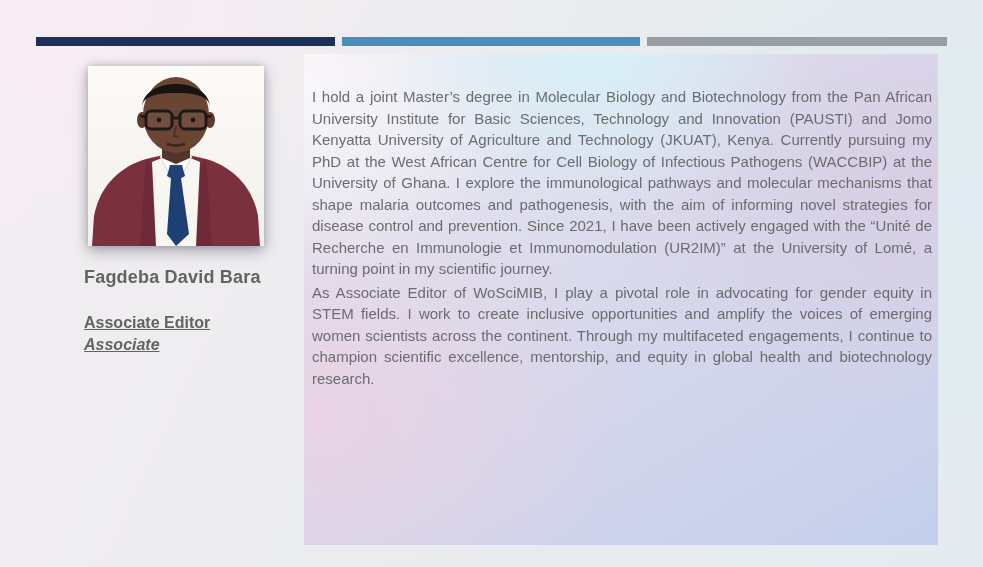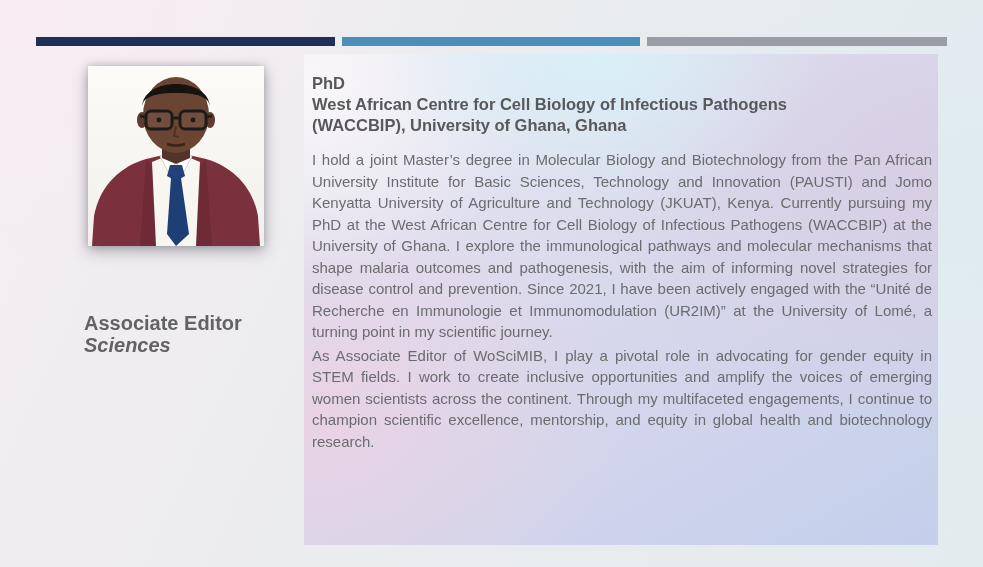--- a/index.html
+++ b/index.html
@@ -25,21 +25,21 @@
     box-shadow: 0 5px 14px rgba(85,85,100,0.45), 0 0 7px rgba(85,85,100,0.28);
   }
   .photo svg { display:block; width:100%; height:100%; }
 
   .name {
     position:absolute; left:84px; top:267px; width:220px;
     font-size:18px; font-weight:bold; color:#636363; letter-spacing:0.2px;
   }
   .role-block {
     position:absolute; left:84px; top:312px; width:220px;
-    font-size:20px; font-weight:bold; color:#636363; line-height:22px;
+    font-size:16px; font-weight:bold; color:#636363; line-height:22px;text-decoration:underline;
   }
   .org { font-style:italic; }
 
   
   .panel {
     position:absolute; left:304px; top:54px; width:634px; height:491px;
     box-sizing:border-box; padding:19px 6px 0 8px; overflow:hidden;
     background:
       radial-gradient(ellipse 320px 230px at 46% 0%, rgba(215,241,248,0.95), rgba(215,241,248,0) 70%),
       radial-gradient(ellipse 370px 300px at 0% 6%, rgba(250,247,250,1), rgba(250,247,250,0) 65%),
@@ -98,31 +98,27 @@
       <path d="M84,52 L92,52" stroke="#1c1b1a" stroke-width="3"></path>
       <path d="M58,51 L52,50 M118,51 L124,50" stroke="#1c1b1a" stroke-width="2.5"></path>
       <circle cx="71" cy="54" r="2.4" fill="#231712"></circle>
       <circle cx="105" cy="54" r="2.4" fill="#231712"></circle>
 
       <path d="M88,60 L86,70 L91,71" fill="none" stroke="#4f3124" stroke-width="2"></path>
       <path d="M79,78 Q88,81 97,78" fill="none" stroke="#3c241c" stroke-width="2.5"></path>
     </svg>
   </div>
 
+  <div class="name">Fagdeba David Bara</div>
 
   <div class="role-block">
     <div>Associate Editor</div>
-    <div class="org">Sciences</div>
+    <div class="org">Associate</div>
   </div>
 
   <div class="panel">
-    <div class="bio-head">
-      <span>PhD</span>
-      <span>West African Centre for Cell Biology of Infectious Pathogens</span>
-      <span>(WACCBIP), University of Ghana, Ghana</span>
-    </div>
     <div class="bio">
       <p>I hold a joint Master’s degree in Molecular Biology and Biotechnology from the Pan African University Institute for Basic Sciences, Technology and Innovation (PAUSTI) and Jomo Kenyatta University of Agriculture and Technology (JKUAT), Kenya. Currently pursuing my PhD at the West African Centre for Cell Biology of Infectious Pathogens (WACCBIP) at the University of Ghana. I explore the immunological pathways and molecular mechanisms that shape malaria outcomes and pathogenesis, with the aim of informing novel strategies for disease control and prevention. Since 2021, I have been actively engaged with the “Unité de Recherche en Immunologie et Immunomodulation (UR2IM)” at the University of Lomé, a turning point in my scientific journey.</p>
       <p>As Associate Editor of WoSciMIB, I play a pivotal role in advocating for gender equity in STEM fields. I work to create inclusive opportunities and amplify the voices of emerging women scientists across the continent. Through my multifaceted engagements, I continue to champion scientific excellence, mentorship, and equity in global health and biotechnology research.</p>
     </div>
   </div>
 
 </div>
 
 </body></html>

